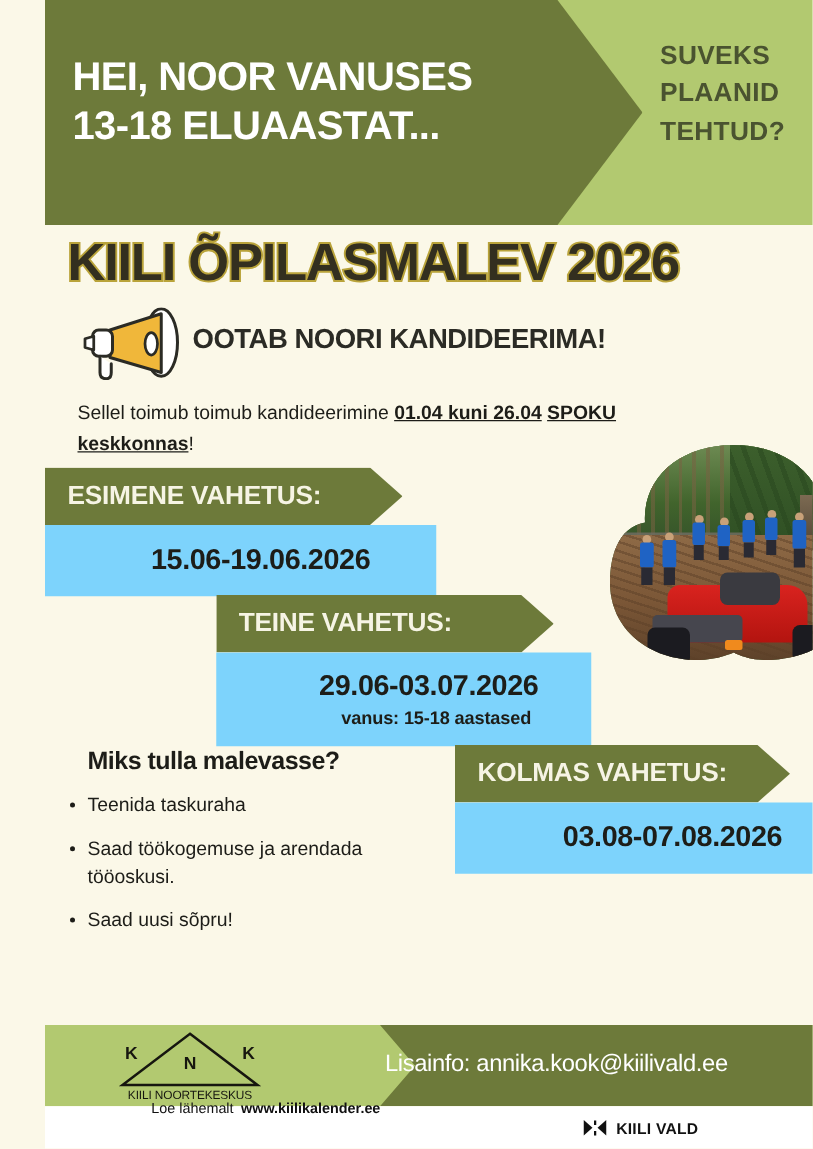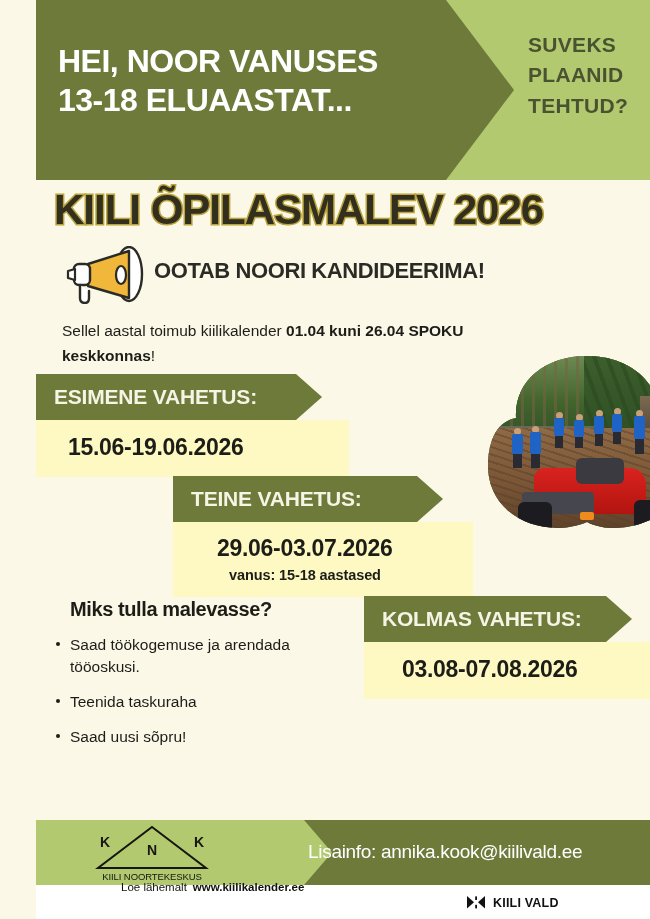--- a/index.html
+++ b/index.html
@@ -88,21 +88,21 @@
 
   
   .intro {
     position: absolute;
     left: 26px; top: 318px;
     width: 480px;
     font-size: 15.5px;
     color: #1d1d18;
     line-height: 1.62;
   }
-  .intro b { font-weight: bold; }
+  .intro b { font-weight: bold; text-decoration: underline; }
 
   
   .photo-wrap {
     position: absolute;
     left: 452px; top: 356px;
     width: 198px; height: 172px;
   }
   .photo-clip {
     width: 100%; height: 100%;
     clip-path: path("M 99 0 C 142 0 172 27 172 62 C 200 60 198 94 198 110 C 198 150 162 172 124 172 C 110 172 99 166 99 166 C 99 166 86 172 70 172 C 32 172 0 148 0 110 C 0 90 6 66 28 62 C 26 26 56 0 99 0 Z");
@@ -185,24 +185,25 @@
     position: relative;
     background: #6d7a3a;
     color: #f6f4e4;
     font-size: 21px;
     font-weight: bold;
     letter-spacing: -0.2px;
     padding: 11px 16px 11px 18px;
     white-space: nowrap;
   }
   .shift-body {
-    background: #fef9c3;
+    background: #7dd3fc;
     color: #1d1d18;
     font-weight: bold;
     white-space: nowrap;
+    text-align: center;
   }
   .shift-date {
     font-size: 23px;
     letter-spacing: -0.3px;
   }
   .shift-note {
     font-size: 14.5px;
     letter-spacing: -0.1px;
   }
 
@@ -350,21 +351,21 @@
     <ellipse cx="69" cy="28" rx="13" ry="27" fill="#ffffff" stroke="#2b2b25" stroke-width="2.4"></ellipse>
     <path d="M69 5 L28 18 L28 40 L69 52 Z" fill="#f0b73a" stroke="#2b2b25" stroke-width="2.4" stroke-linejoin="round"></path>
     <rect x="14" y="18" width="16" height="21" rx="5" fill="#ffffff" stroke="#2b2b25" stroke-width="2.4"></rect>
     <ellipse cx="61" cy="29" rx="5" ry="9" fill="#ffffff" stroke="#2b2b25" stroke-width="2.2"></ellipse>
     <path d="M8 25 L15 23 L15 34 L8 32 Z" fill="#ffffff" stroke="#2b2b25" stroke-width="2.2" stroke-linejoin="round"></path>
     <path d="M20 39 L20 52 Q20 57 25 57 Q29 57 29 52 L29 45" fill="#ffffff" stroke="#2b2b25" stroke-width="2.4" stroke-linecap="round"></path>
   </svg>
   <div class="subtitle">OOTAB NOORI KANDIDEERIMA!</div>
 
   <div class="intro">
-    <span>Sellel aastal toimub kiilikalender </span><b>01.04 kuni 26.04</b>
+    <span>Sellel toimub toimub kandideerimine </span><b>01.04 kuni 26.04</b>
     <b>SPOKU keskkonnas</b><span>!</span>
   </div>
 
   <div class="photo-wrap">
     <div class="photo-clip">
       <div class="ph-sky"></div>
       <div class="ph-forest"></div>
       <div class="ph-forest2"></div>
       <div class="ph-bldg"></div>
       <div class="ph-path"></div>
@@ -437,22 +438,22 @@
 
   <div class="shift" id="shift-3">
     <div class="shift-head">KOLMAS VAHETUS:</div>
     <div class="shift-body">
       <div class="shift-date">03.08-07.08.2026</div>
     </div>
   </div>
 
   <div class="why-title">Miks tulla malevasse?</div>
   <ul class="why-list">
+    <li>Teenida taskuraha</li>
     <li>Saad töökogemuse ja arendada tööoskusi.</li>
-    <li>Teenida taskuraha</li>
     <li>Saad uusi sõpru!</li>
   </ul>
 
   <div class="footer-band"></div>
   <div class="footer-chevron"></div>
   <div class="footer-email">Lisainfo: annika.kook@kiilivald.ee</div>
 
   <div class="knk-logo">
     <svg width="116" height="48" viewBox="0 0 116 48">
       <polygon points="58,3 112,44 4,44" fill="none" stroke="#16160f" stroke-width="2"></polygon>

